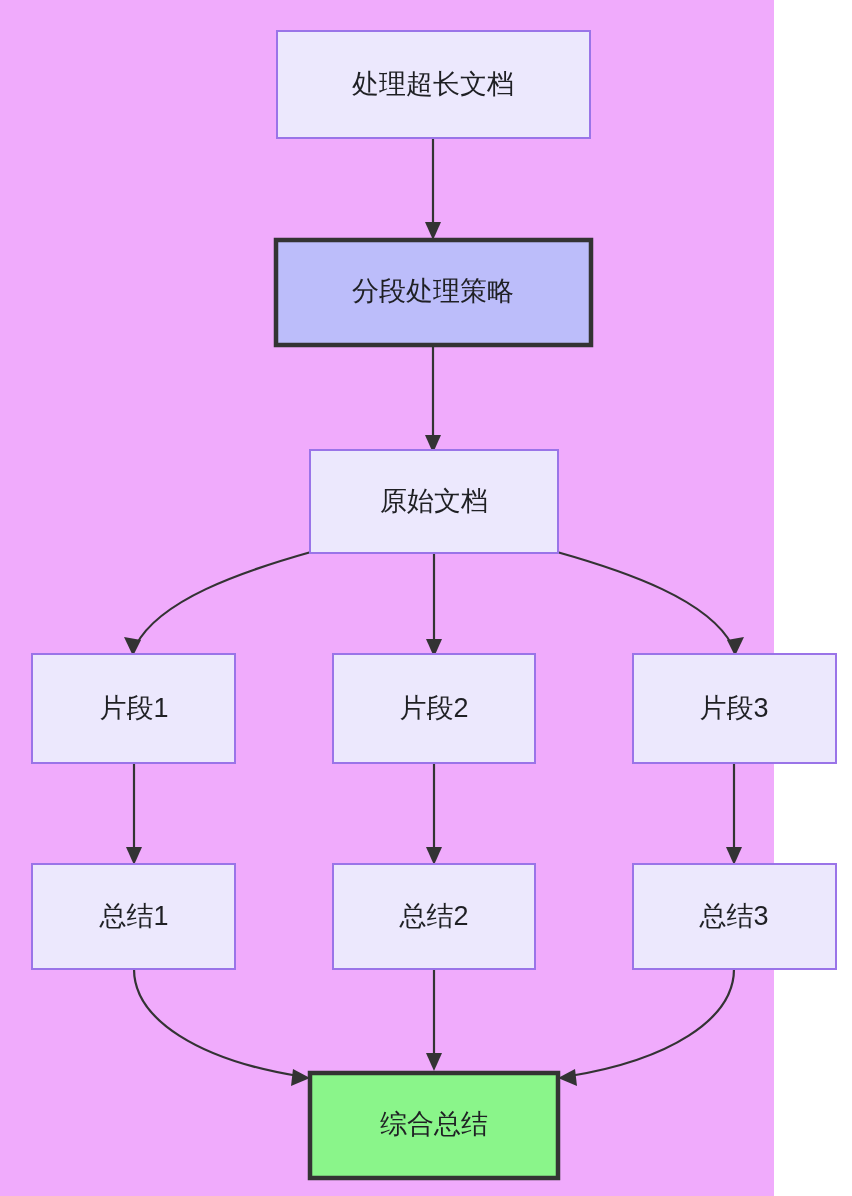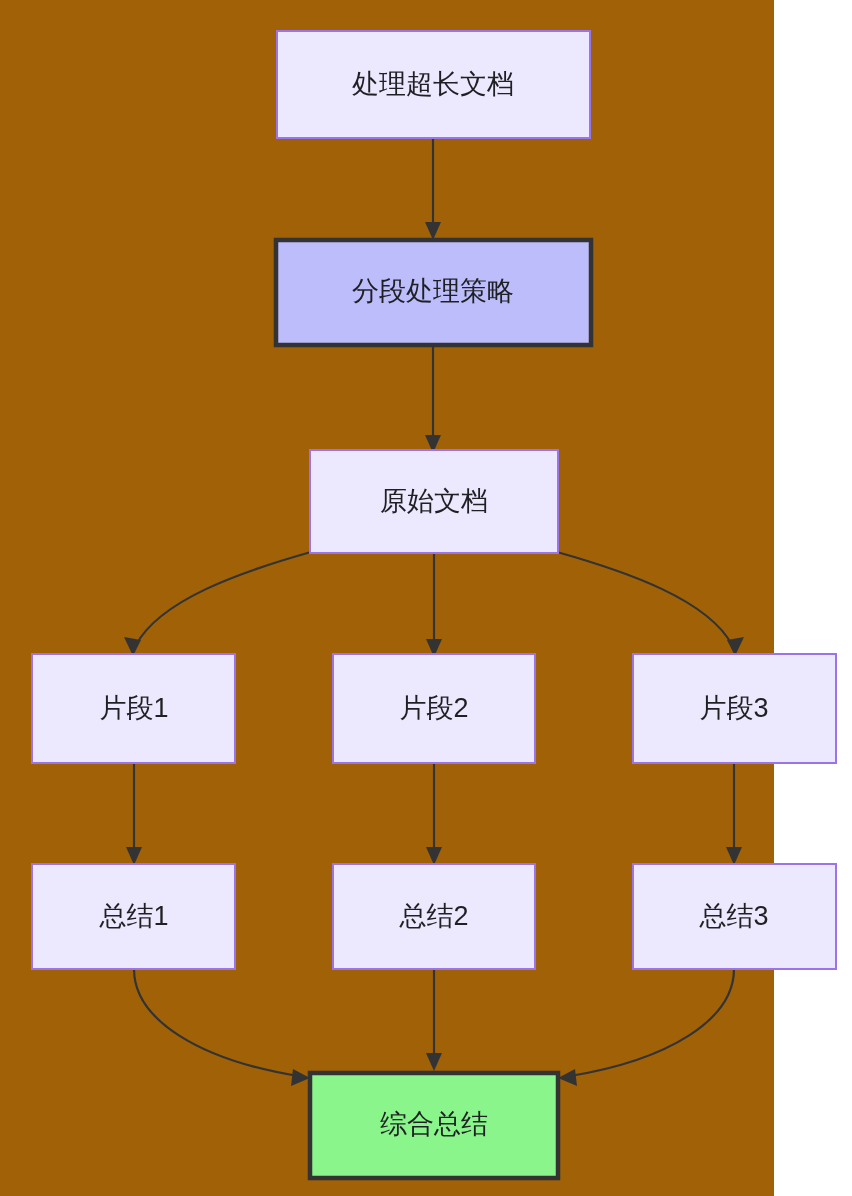--- a/index.html
+++ b/index.html
@@ -10,21 +10,21 @@
   body {
     width: 852px;
     height: 1196px;
     overflow: hidden;
     font-family: "Liberation Sans", "DejaVu Sans", sans-serif;
   }
   #flowchart-root {
     position: relative;
     width: 774px;
     height: 1196px;
-    background: #a16207;
+    background: #f0abfc;
   }
   svg.diagram {
     display: block;
     width: 852px;
     height: 1196px;
   }
   .node-rect {
     stroke-width: 2;
   }
   .node-rect.thick {

